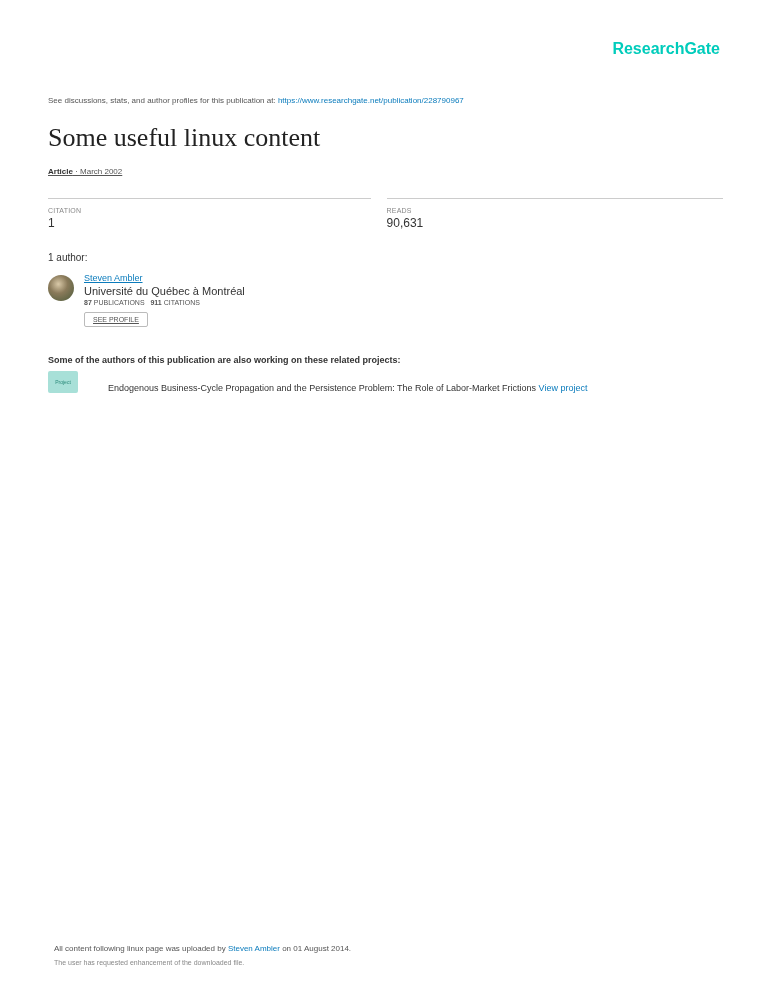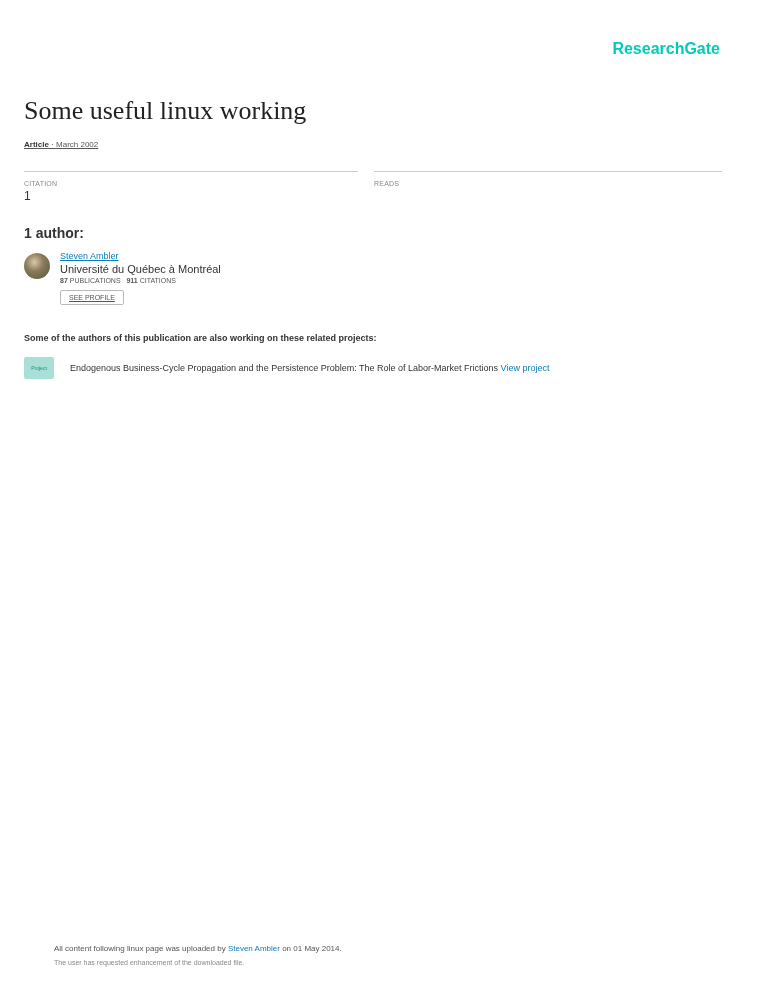--- a/index.html
+++ b/index.html
@@ -5,21 +5,21 @@
     * { margin: 0; padding: 0; box-sizing: border-box; }
     body {
       font-family: -apple-system, BlinkMacSystemFont, "Segoe UI", Helvetica, Arial, sans-serif;
       background: #fff;
       width: 768px;
       height: 994px;
       position: relative;
       color: #333;
     }
     .page {
-      padding: 40px 48px 0 24px;
+      padding: 40px 48px 0 48px;
     }
     .logo {
       text-align: right;
       font-size: 16px;
       font-weight: 600;
       color: #00ccbb;
       margin-bottom: 38px;
     }
     .discussions {
       font-size: 8px;
@@ -56,22 +56,22 @@
       font-size: 7px;
       color: #888;
       letter-spacing: 0.2px;
       margin-bottom: 2px;
     }
     .stat-value {
       font-size: 12px;
       color: #333;
     }
     .authors-label {
-      font-size: 14px;
-      font-weight: 700;
+      font-size: 10px;
+      font-weight: 400;
       color: #333;
       margin-bottom: 10px;
     }
     .author-row {
       display: flex;
       gap: 10px;
       margin-bottom: 28px;
     }
     .avatar {
       width: 26px;
@@ -94,26 +94,26 @@
       padding: 3px 8px;
       border-radius: 2px;
       margin-top: 4px;
       width: fit-content;
       background: #fff;
     }
     .related-label {
       font-size: 9px;
       font-weight: 700;
       color: #333;
-      margin-bottom: 14px;
+      margin-bottom: 6px;
     }
     .project-row {
       display: flex;
-      align-items: center;
-      gap: 16px;
+      align-items: flex-end;
+      gap: 30px;
       margin-bottom: 20px;
     }
     .project-badge {
       width: 30px;
       height: 22px;
       background: #a8e0d8;
       border-radius: 2px;
       display: flex;
       align-items: center;
       justify-content: center;
@@ -139,34 +139,38 @@
       font-size: 7px;
       color: #888;
     }
   </style>
 </head>
 <body>
 
 <div class="page">
   <div class="logo">ResearchGate</div>
 
-
-  <h1 class="title">Some useful linux working</h1>
+  <div class="discussions">
+    <span>See discussions, stats, and author profiles for this publication at: </span><a href="#">https://www.researchgate.net/publication/228790967</a>
+  </div>
+
+  <h1 class="title">Some useful linux content</h1>
 
   <div class="article-meta">
     <strong>Article</strong><span> · </span><span>March 2002</span>
   </div>
 
   <div class="stats-row">
     <div class="stat-block">
       <div class="stat-label">CITATION</div>
       <div class="stat-value">1</div>
     </div>
     <div class="stat-block">
       <div class="stat-label">READS</div>
+      <div class="stat-value">90,631</div>
     </div>
   </div>
 
   <div class="authors-label">1 author:</div>
 
   <div class="author-row">
     <div class="avatar"></div>
     <div class="author-info">
       <a href="#" class="author-name">Steven Ambler</a>
       <div class="author-affil">Université du Québec à Montréal</div>
@@ -182,16 +186,16 @@
   <div class="project-row">
     <div class="project-badge">Project</div>
     <div class="project-text">
       <span>Endogenous Business-Cycle Propagation and the Persistence Problem: The Role of Labor-Market Frictions </span><a href="#">View project</a>
     </div>
   </div>
 </div>
 
 <div class="footer">
   <div class="footer-line1">
-    <span>All content following linux page was uploaded by </span><a href="#">Steven Ambler</a><span> on 01 May 2014.</span>
+    <span>All content following linux page was uploaded by </span><a href="#">Steven Ambler</a><span> on 01 August 2014.</span>
   </div>
   <div class="footer-line2">The user has requested enhancement of the downloaded file.</div>
 </div>
 
 </body></html>

